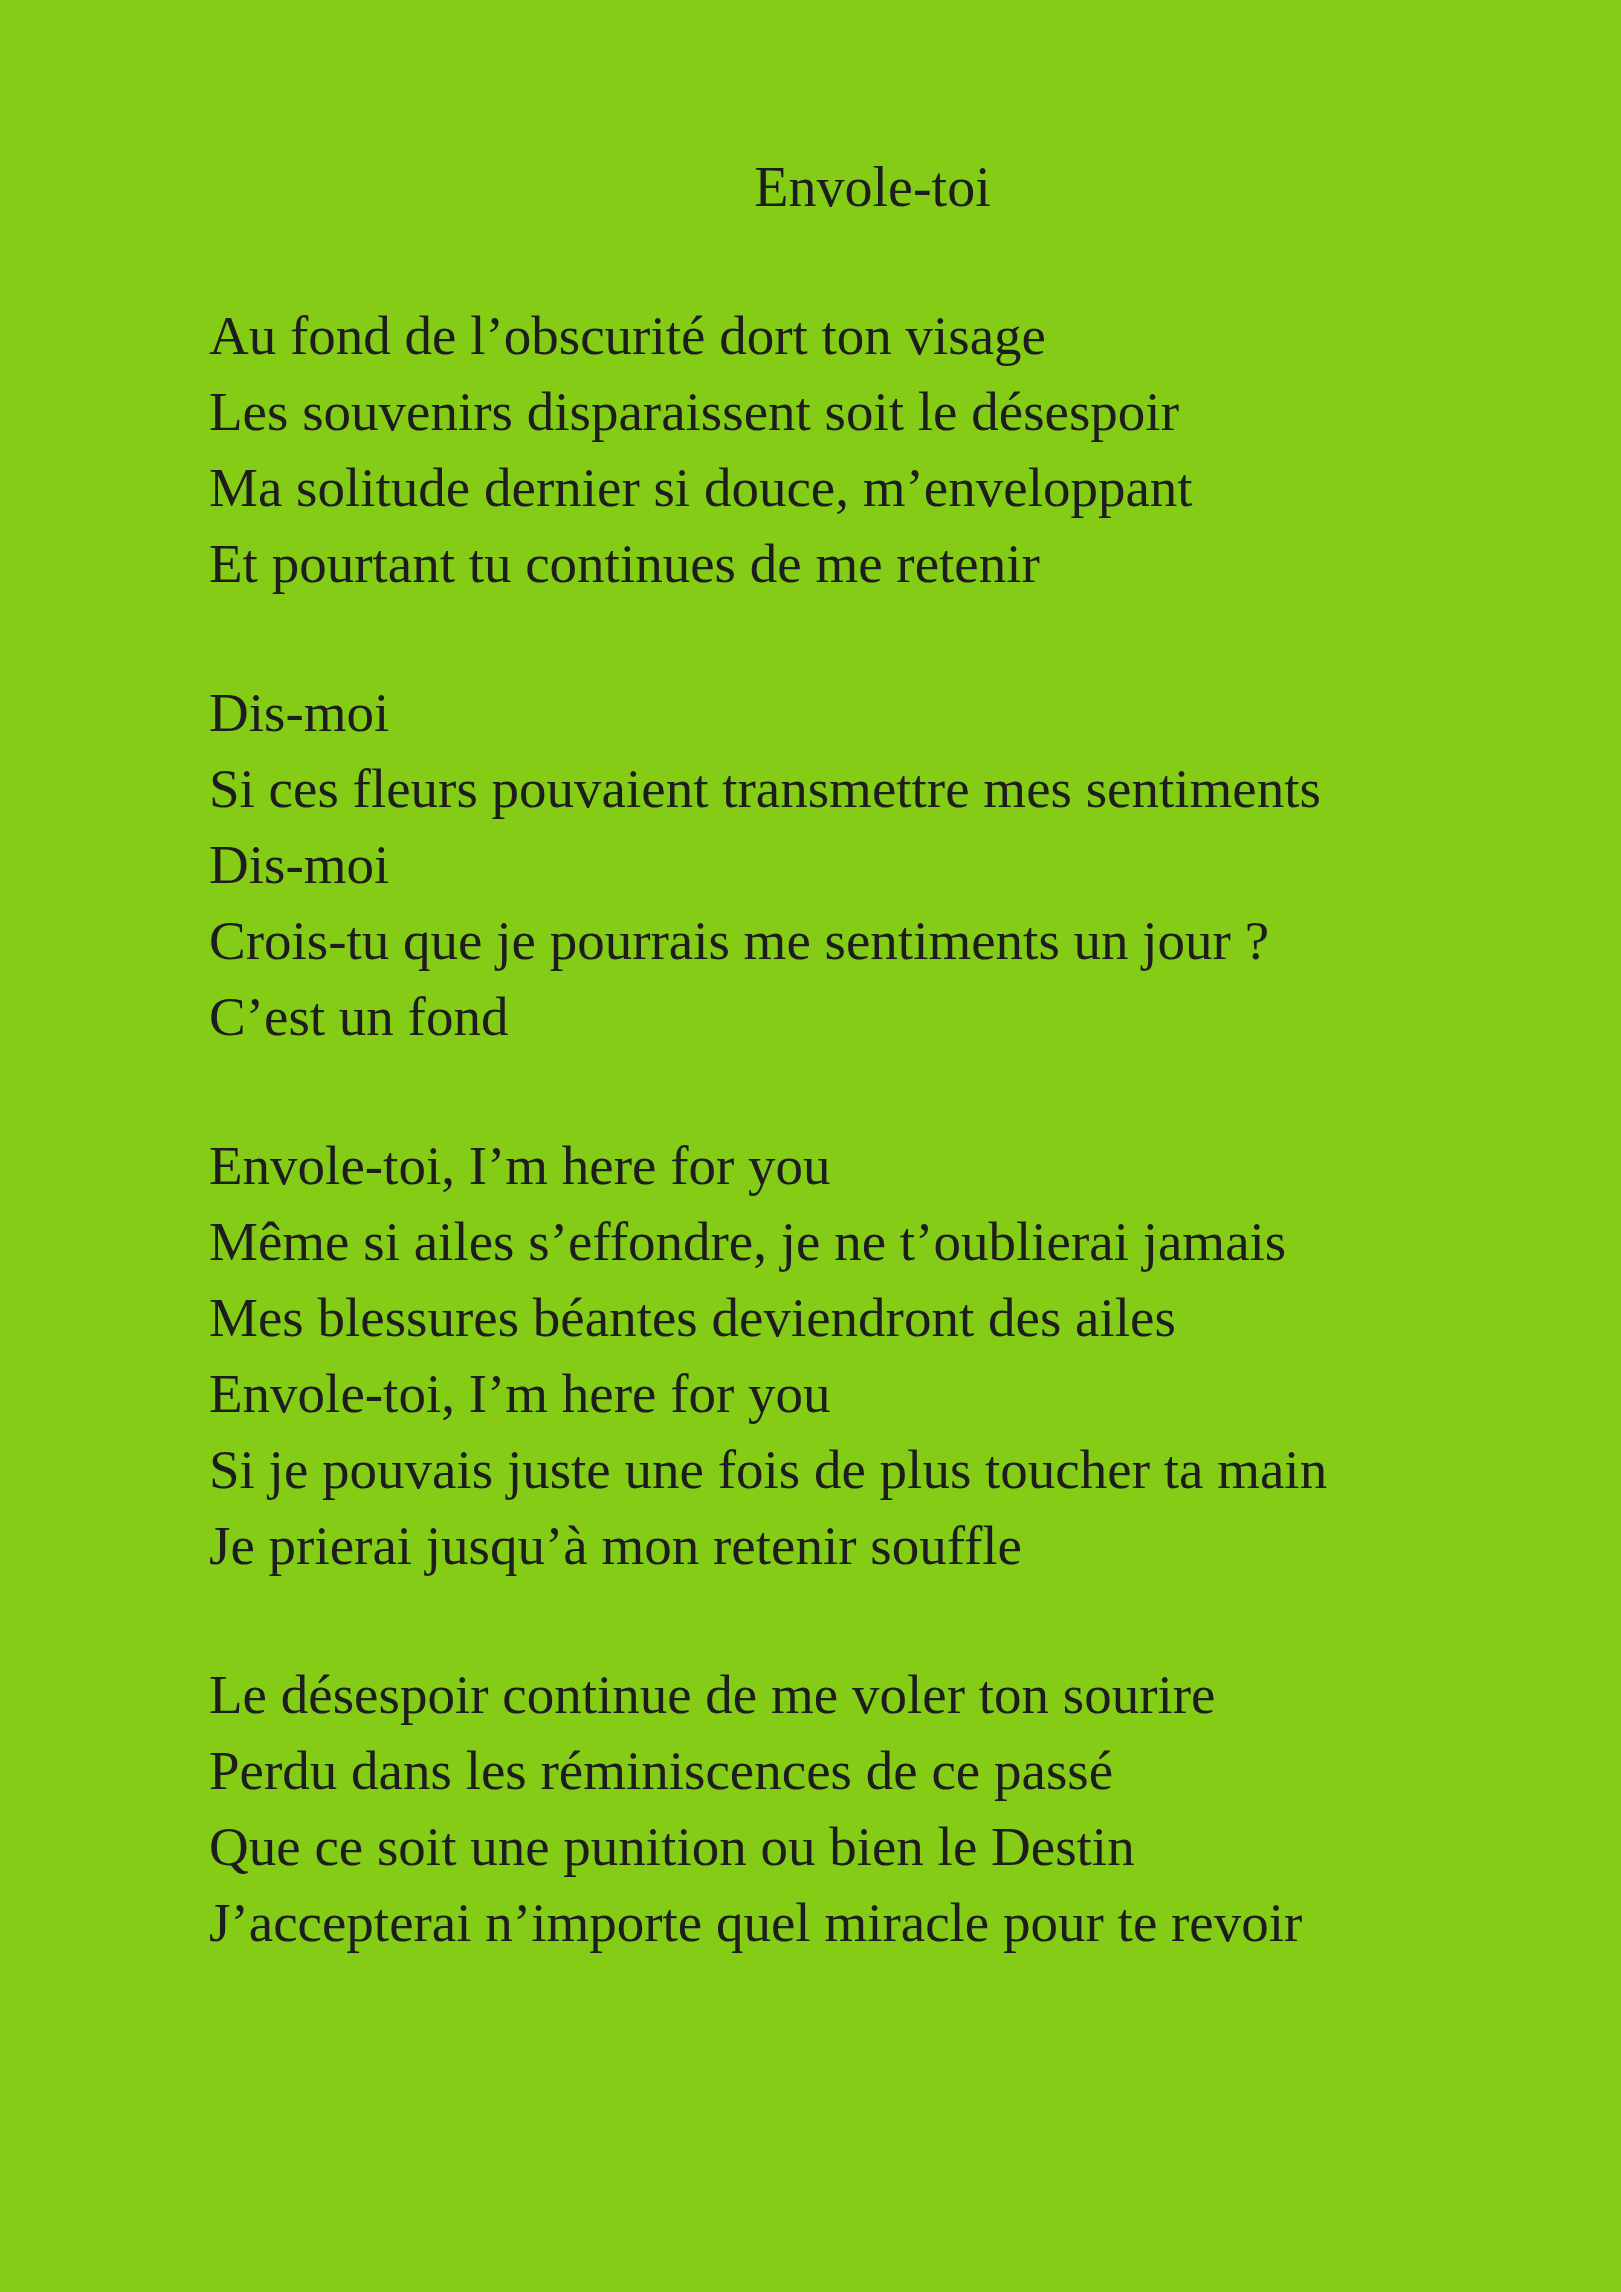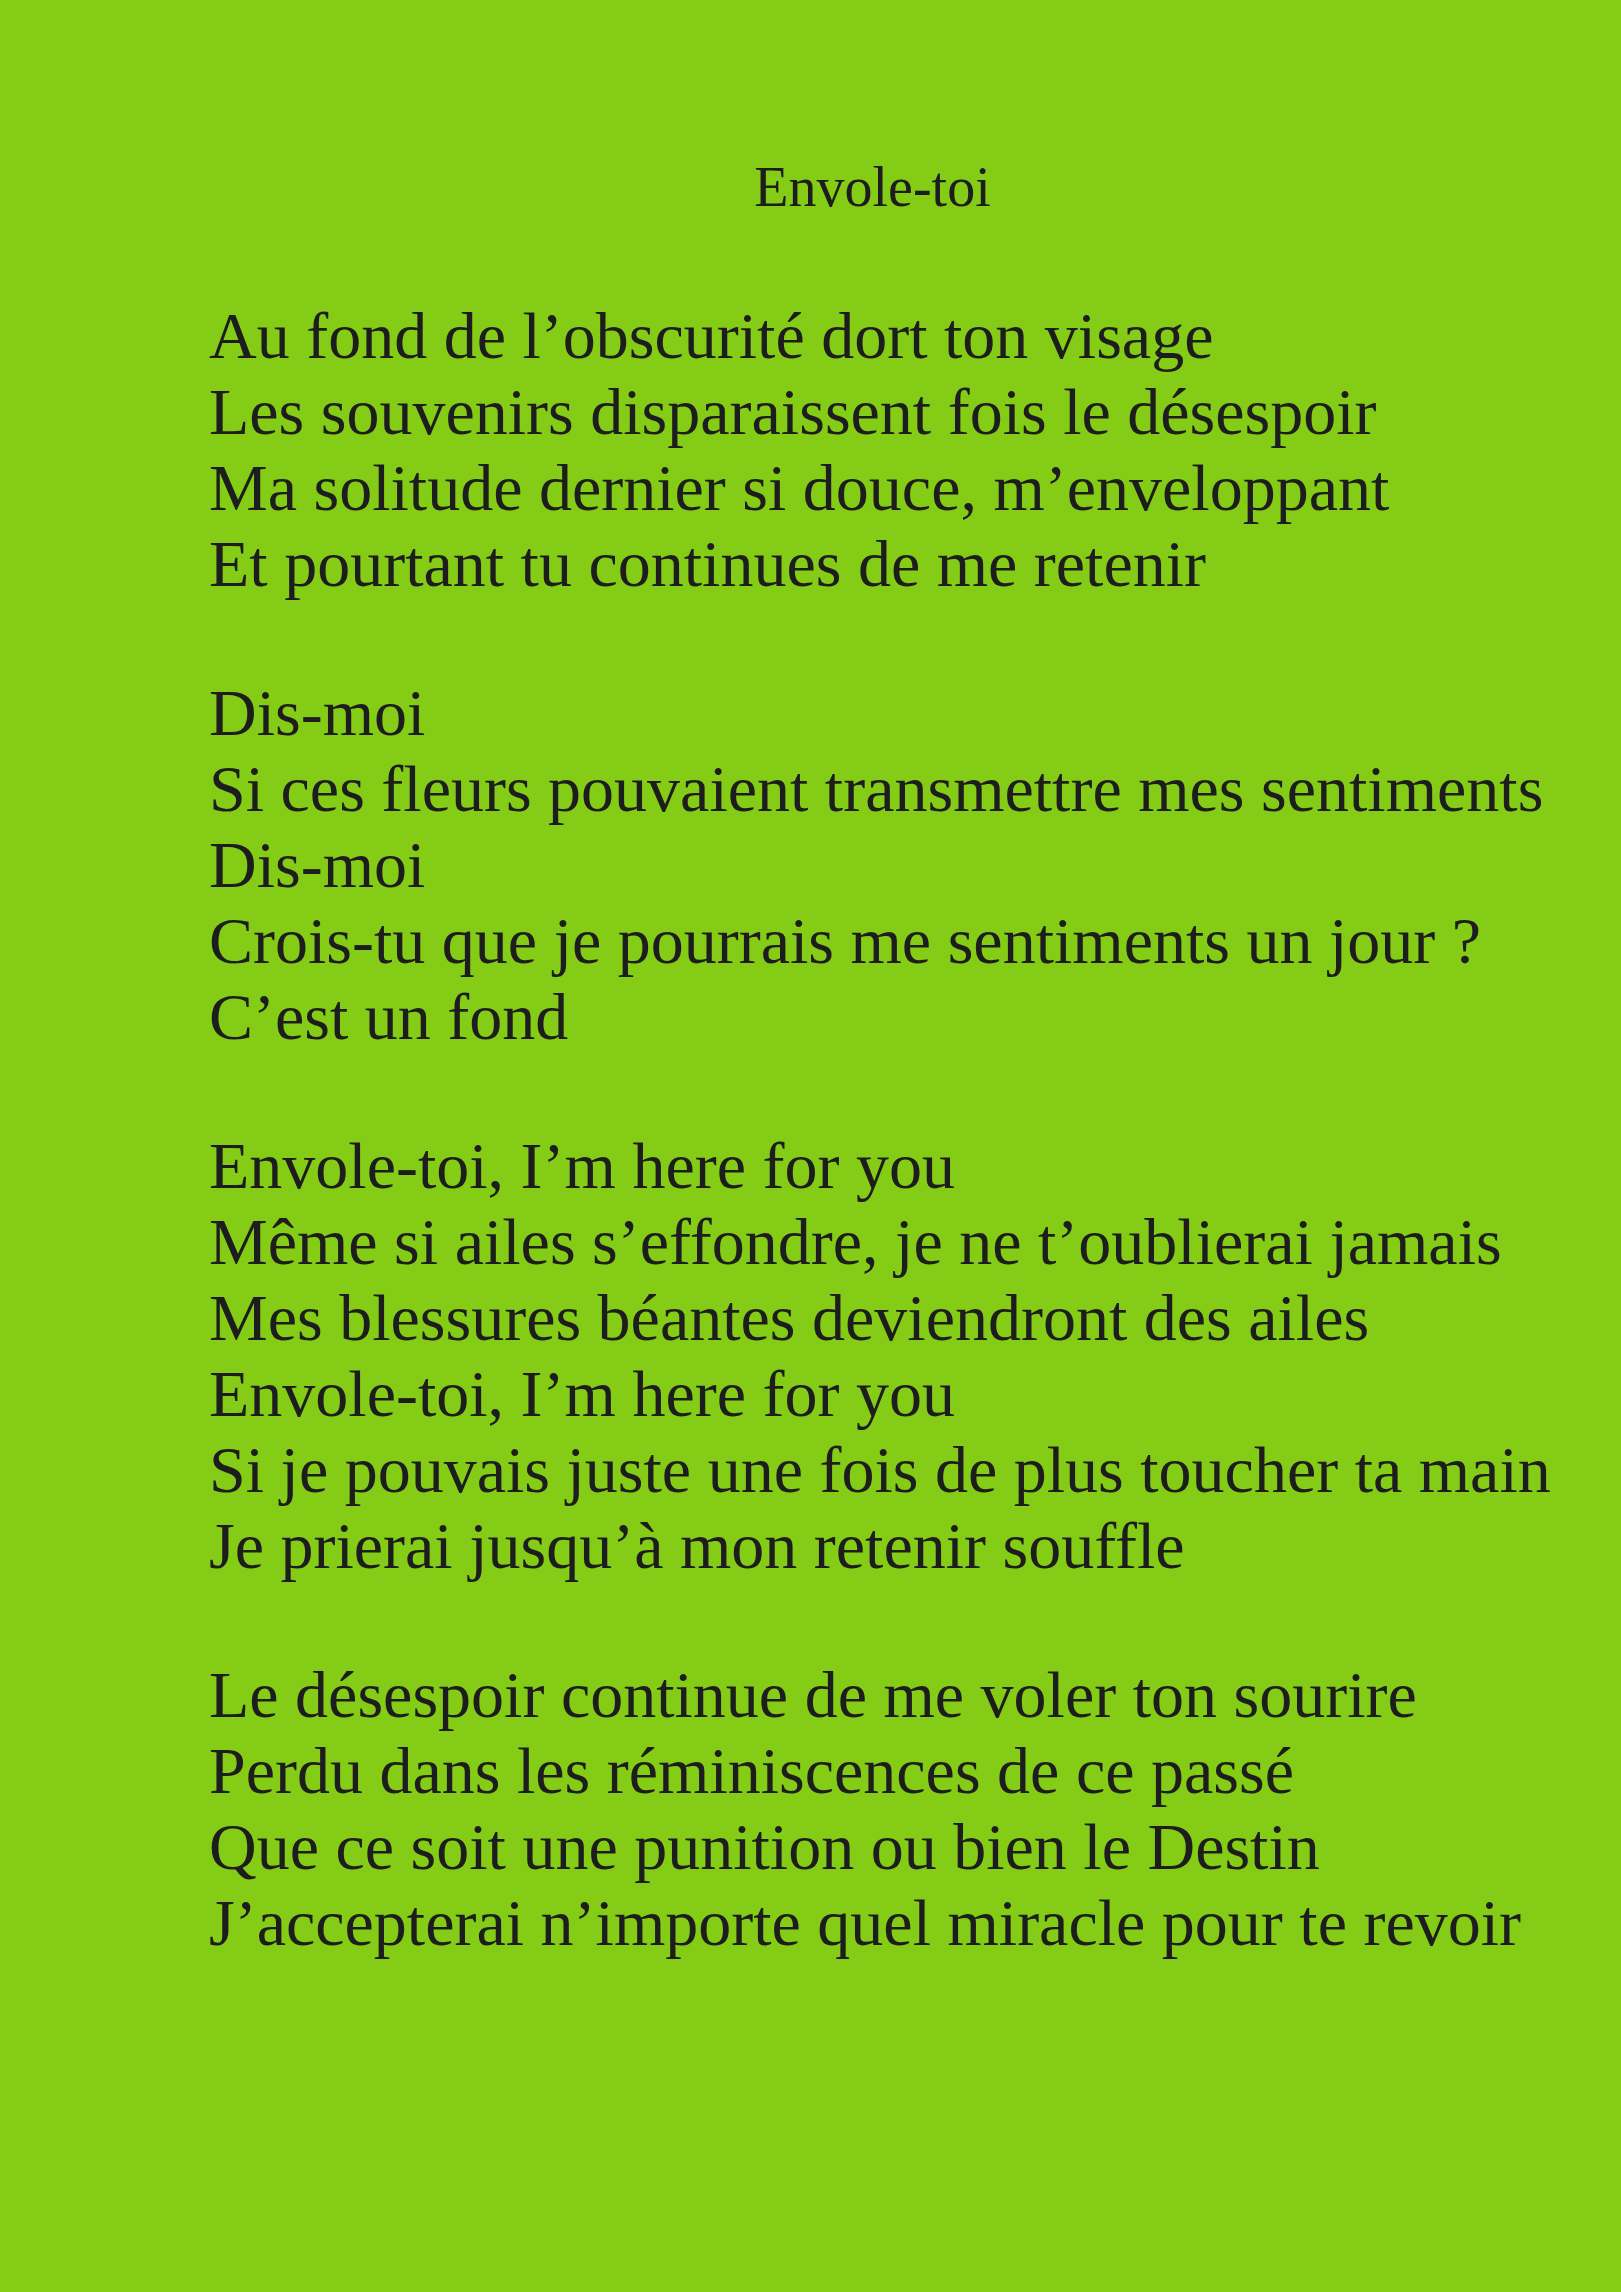--- a/index.html
+++ b/index.html
@@ -24,35 +24,35 @@
     font-weight: normal;
     line-height: 76px;
     text-align: center;
     white-space: pre;
   }
   .stanza {
     margin: 73px 0 0 0;
   }
   .line {
     margin: 0;
-    font-size: 66px;
+    font-size: 55px;
     line-height: 76px;
     white-space: pre;
   }
 </style>
 </head>
 <body>
 
 <div class="page">
 
   <h1 class="title">Envole-toi</h1>
 
   <div class="stanza">
     <p class="line">Au fond de l’obscurité dort ton visage</p>
-    <p class="line">Les souvenirs disparaissent fois le désespoir</p>
+    <p class="line">Les souvenirs disparaissent soit le désespoir</p>
     <p class="line">Ma solitude dernier si douce, m’enveloppant</p>
     <p class="line">Et pourtant tu continues de me retenir</p>
   </div>
 
   <div class="stanza">
     <p class="line">Dis-moi</p>
     <p class="line">Si ces fleurs pouvaient transmettre mes sentiments</p>
     <p class="line">Dis-moi</p>
     <p class="line">Crois-tu que je pourrais me sentiments un jour ?</p>
     <p class="line">C’est un fond</p>

